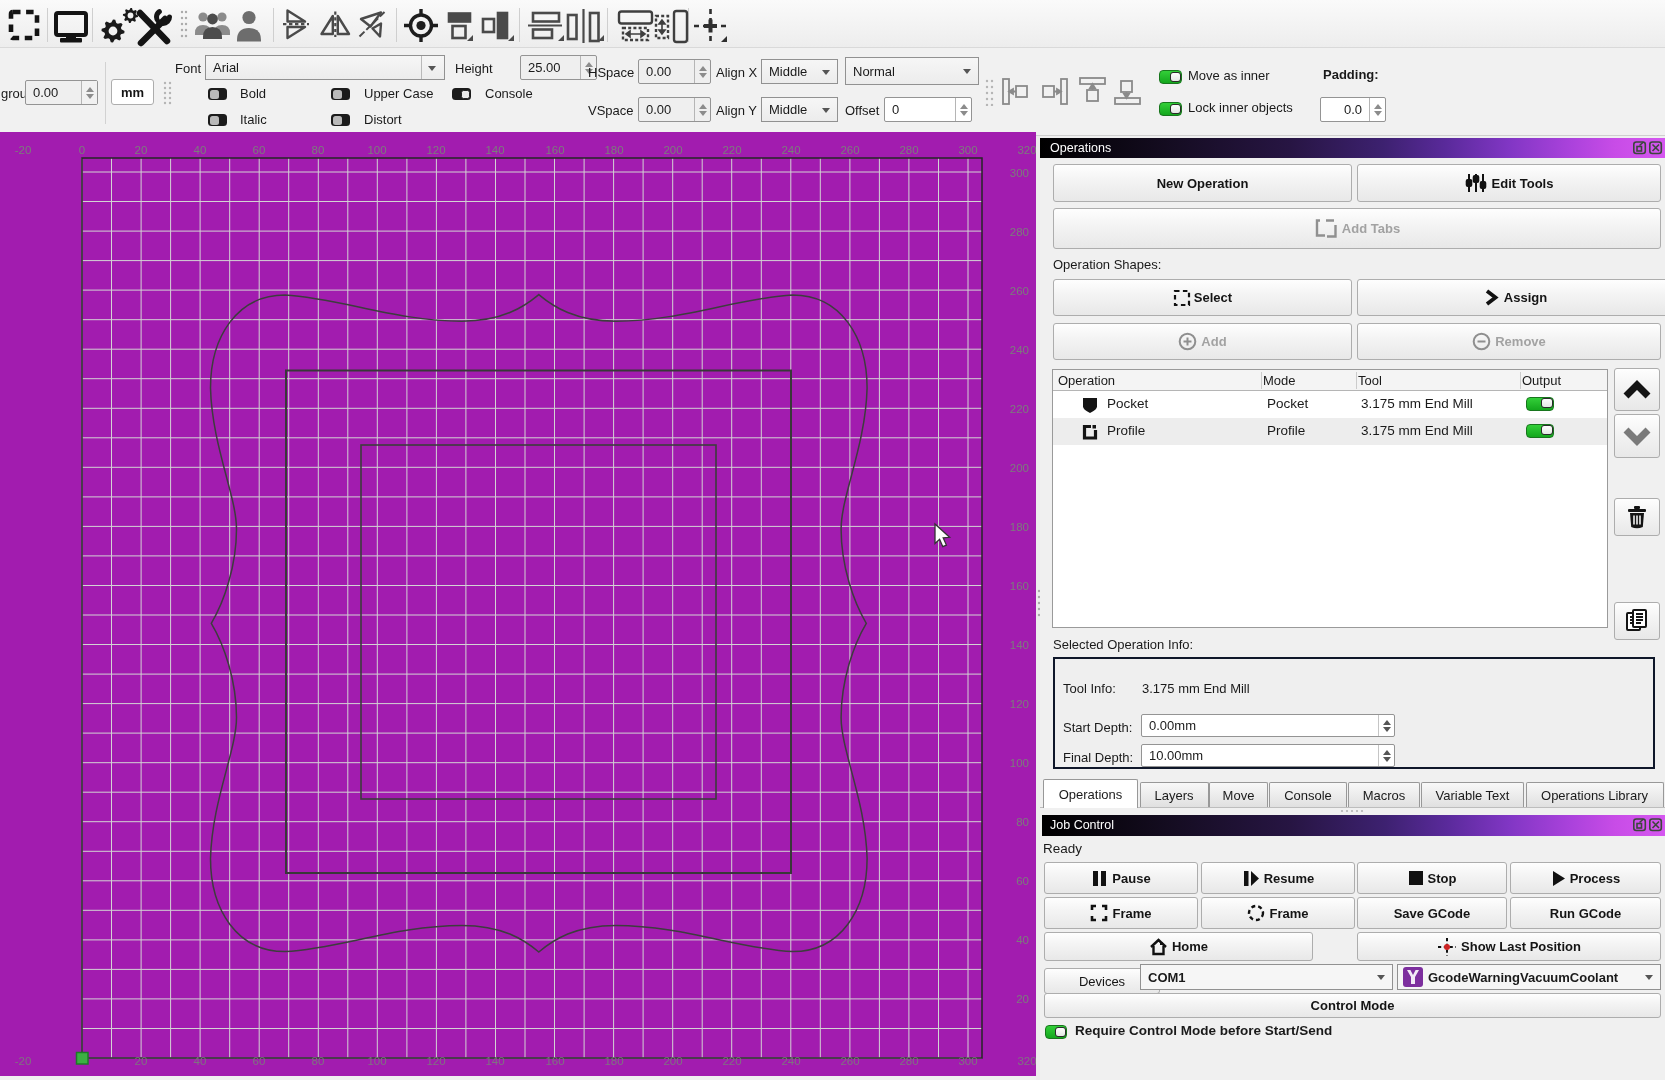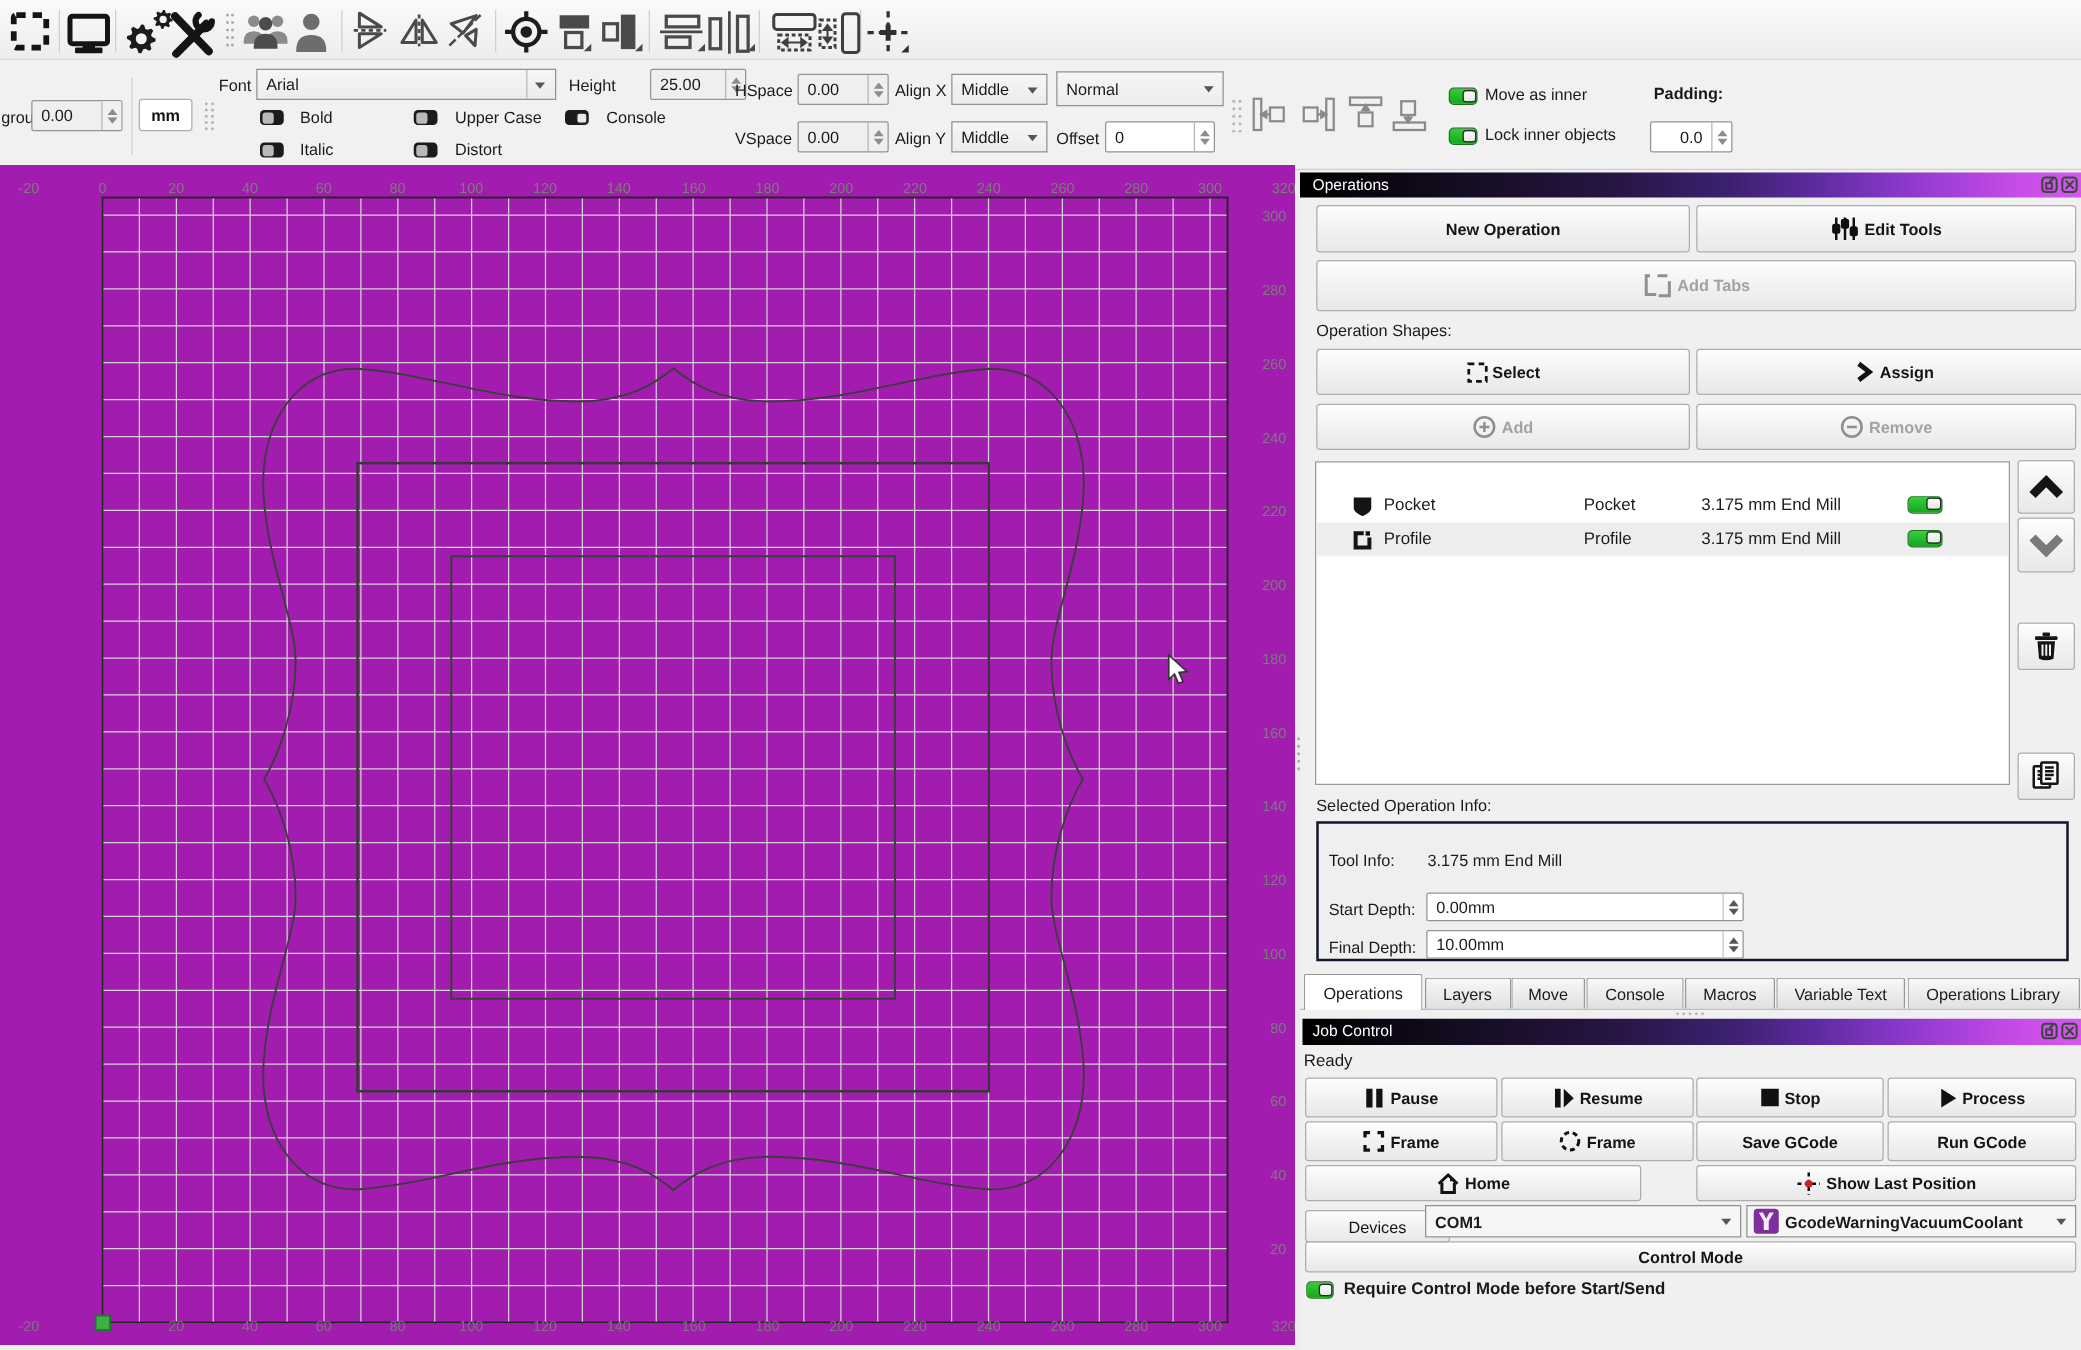--- a/index.html
+++ b/index.html
@@ -356,20 +356,29 @@
     </svg>Assign</div>
 <div class="btn dis" style="left:1053px;top:323px;width:299px;height:37px"><svg width="19" height="19" style="margin-right:4px">
       <circle cx="9.5" cy="9.5" r="7.8" fill="none" stroke="#8f8f8f" stroke-width="2"></circle>
       <path d="M9.5 5.5v8M5.5 9.5h8" stroke="#8f8f8f" stroke-width="2"></path>
     </svg>Add</div>
 <div class="btn dis" style="left:1357px;top:323px;width:304px;height:37px"><svg width="19" height="19" style="margin-right:4px">
       <circle cx="9.5" cy="9.5" r="7.8" fill="none" stroke="#8f8f8f" stroke-width="2"></circle>
       <path d="M5.5 9.5h8" stroke="#8f8f8f" stroke-width="2"></path>
     </svg>Remove</div>
 <div class="abs" style="left:1052px;top:369px;width:556px;height:259px;background:#fff;border:1px solid #9a9a9a">
+ <div class="abs" style="left:0;top:0;width:554px;height:21px;background:#f4f4f4;border-bottom:1px solid #b5b5b5">
+  <span class="lbl" style="left:5px;top:3px">Operation</span>
+  <span class="lbl" style="left:210px;top:3px">Mode</span>
+  <span class="lbl" style="left:305px;top:3px">Tool</span>
+  <span class="lbl" style="left:469px;top:3px">Output</span>
+  <span class="abs" style="left:208px;top:2px;width:1px;height:17px;background:#ccc"></span>
+  <span class="abs" style="left:303px;top:2px;width:1px;height:17px;background:#ccc"></span>
+  <span class="abs" style="left:467px;top:2px;width:1px;height:17px;background:#ccc"></span>
+ </div>
  <div class="abs" style="left:0;top:21px;width:554px;height:27px">
   <svg class="abs" style="left:28px;top:5px" width="18" height="18">
         <path d="M2 2h14v8.5q0 3-7 6.5q-7-3.5-7-6.5Z" fill="#141414"></path>
       </svg>
   <span class="lbl" style="left:54px;top:5px;font-size:13.5px">Pocket</span>
   <span class="lbl" style="left:214px;top:5px;font-size:13.5px">Pocket</span>
   <span class="lbl" style="left:308px;top:5px;font-size:13.5px">3.175 mm End Mill</span>
   <div class="togon" style="left:473px;top:5.5px;width:28px;height:14px">
         <i style="width:12px;height:10px"></i>
       </div>

